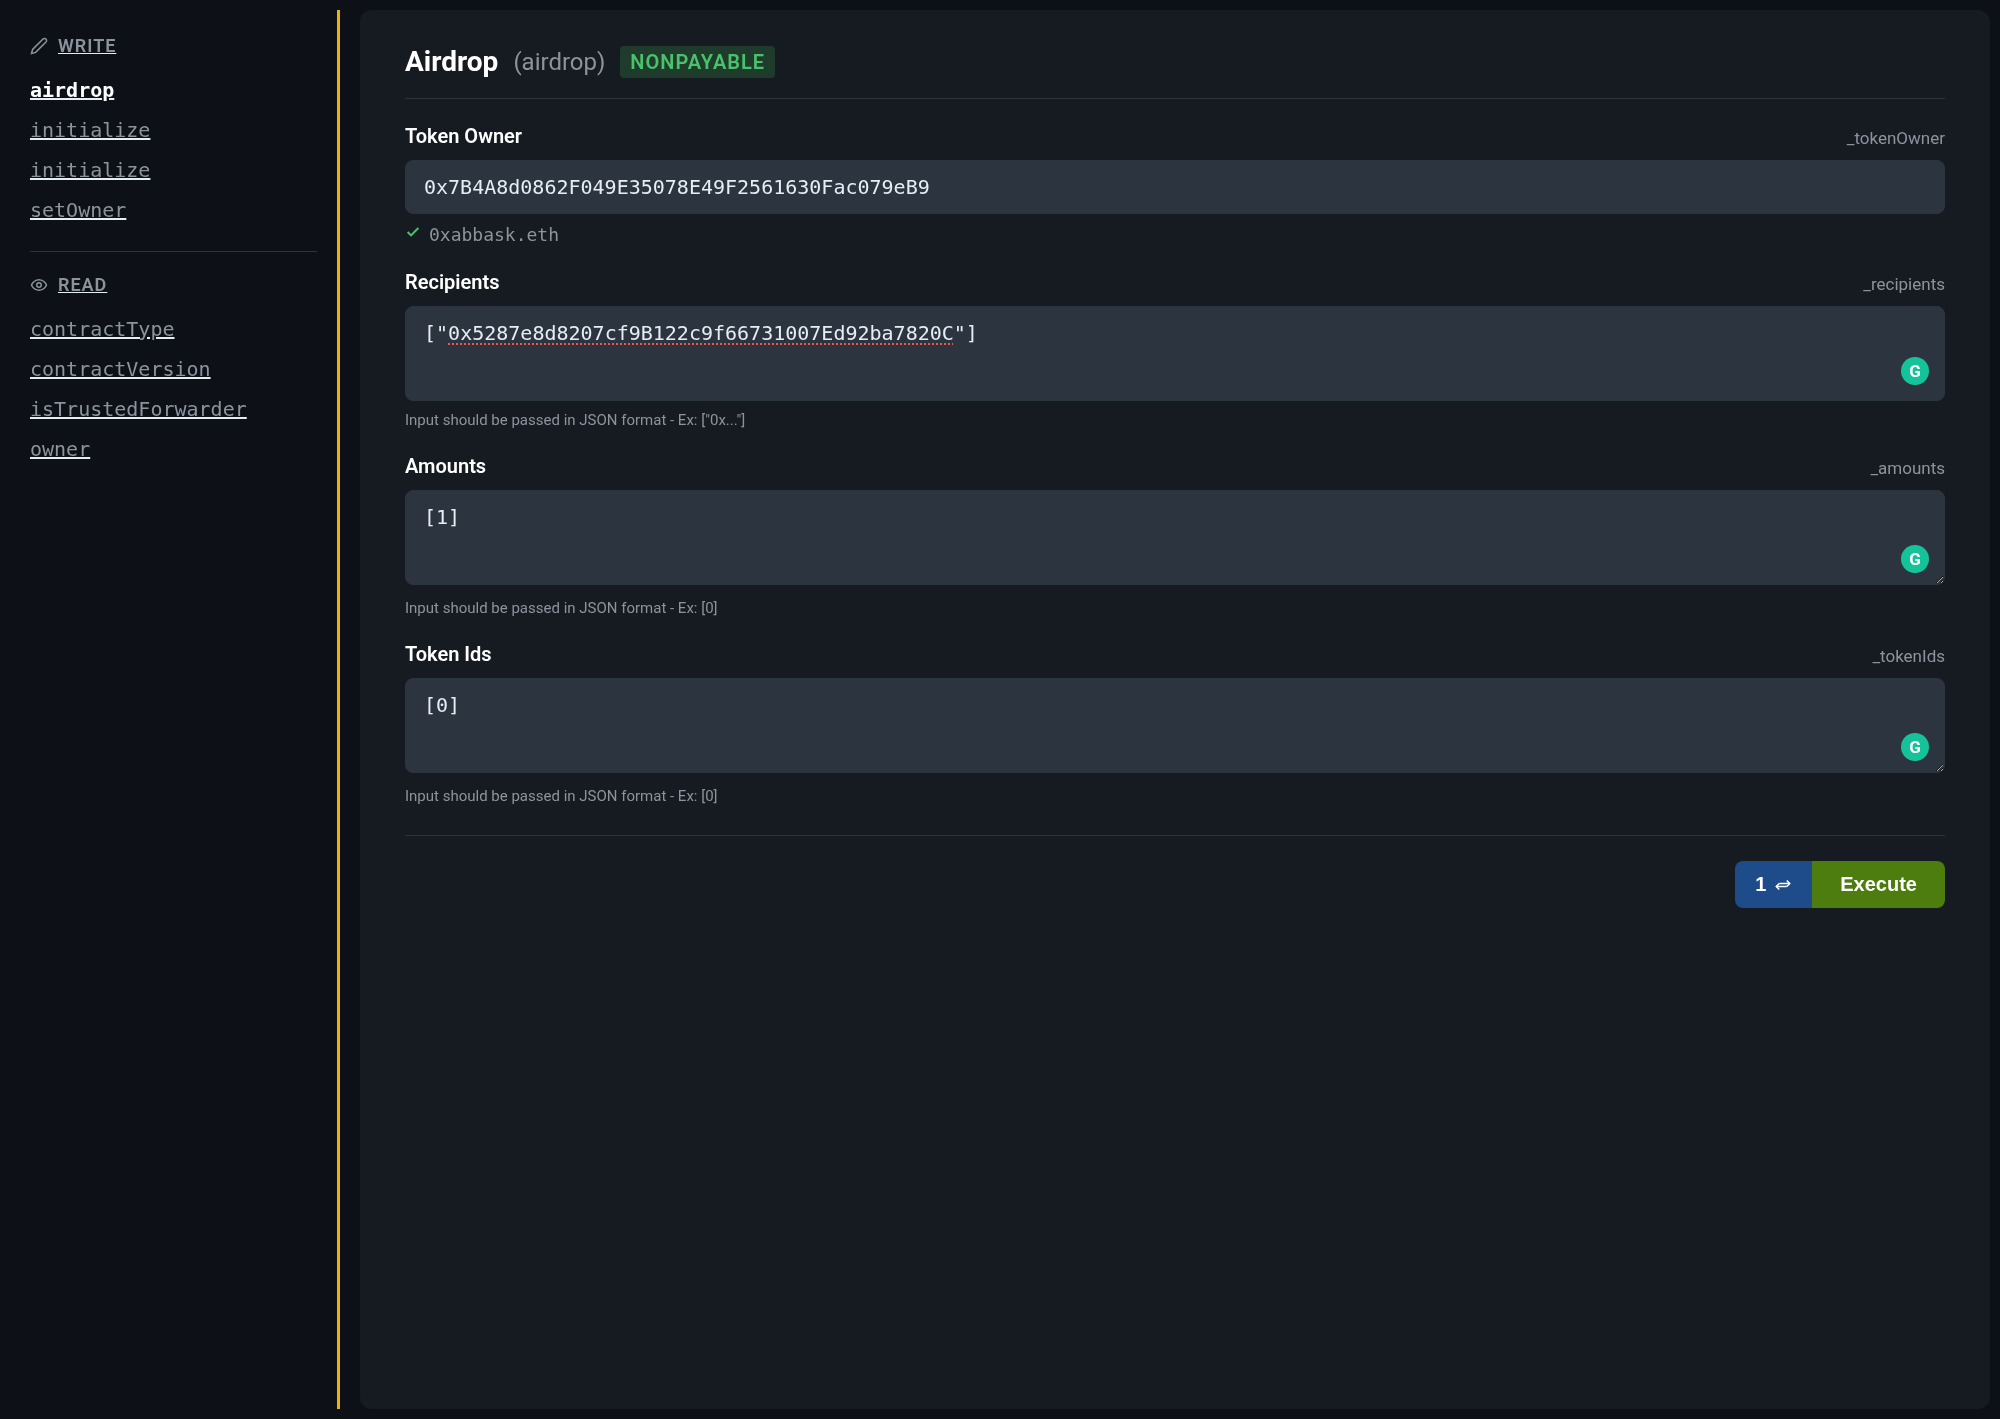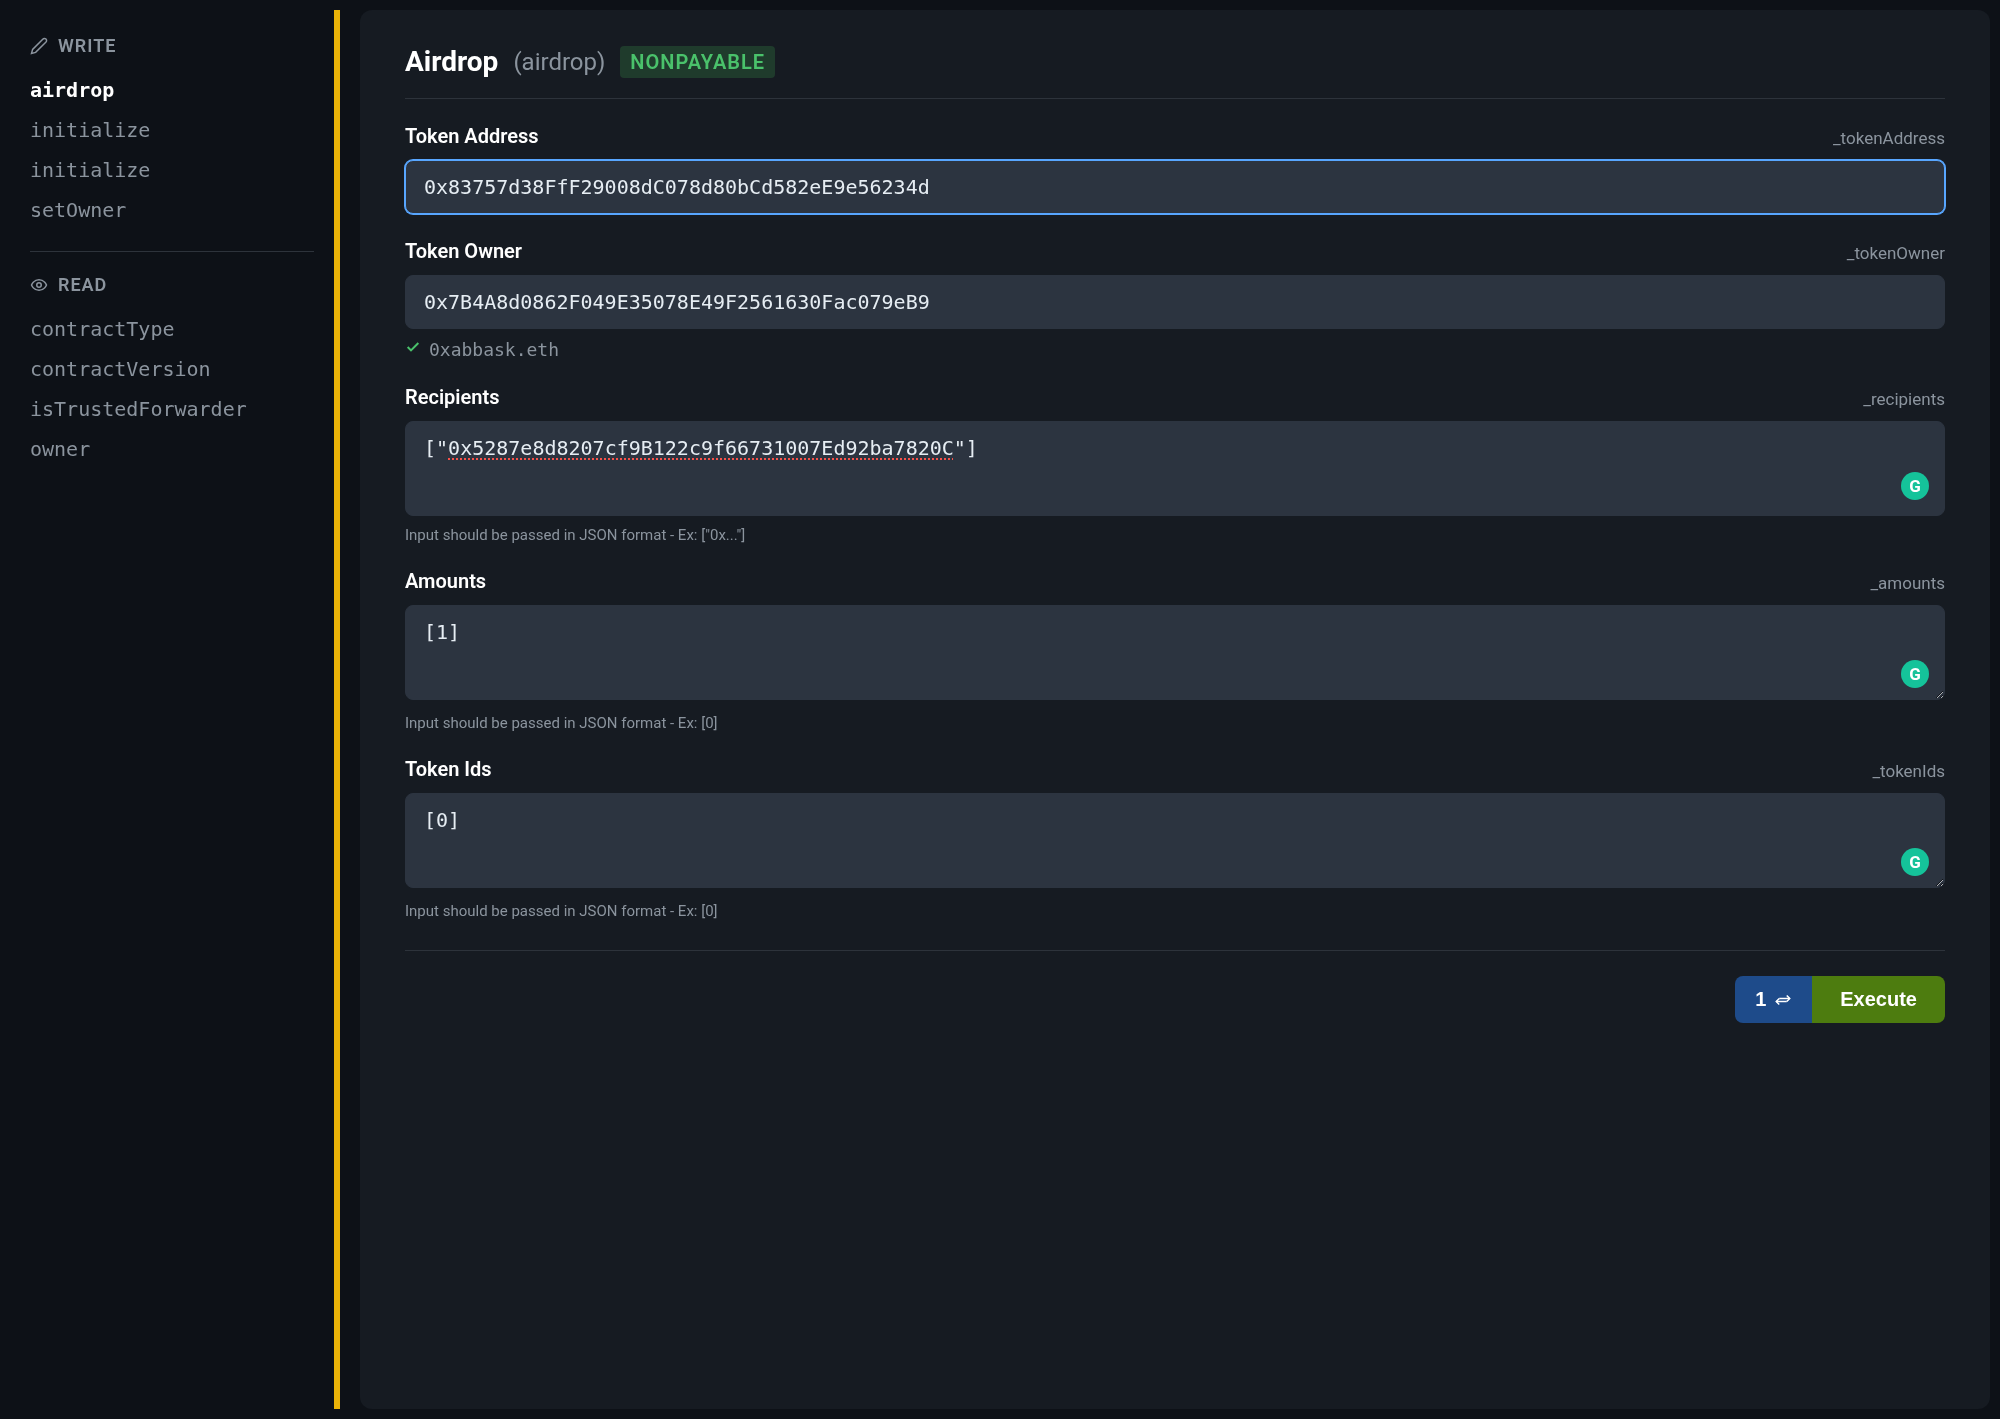--- a/index.html
+++ b/index.html
@@ -12,22 +12,23 @@
       color: #e6edf3;
       font-family: -apple-system, BlinkMacSystemFont, 'Segoe UI', Roboto, sans-serif;
       min-height: 100vh;
       padding: 10px;
       display: flex;
       gap: 20px;
     }
     .sidebar {
       width: 330px;
       padding: 25px 20px;
-      border-right: 6px solid #eab308;
+      border-right: 3px solid #eab308;
       flex-shrink: 0;
+      text-decoration: underline;
     }
     .section-header {
       display: flex;
       align-items: center;
       gap: 10px;
       color: #8b949e;
       font-size: 18px;
       font-weight: 600;
       letter-spacing: 1px;
       margin-bottom: 18px;
@@ -257,27 +258,20 @@
   </div>
 </aside>
 
 <main class="main-panel">
   <div class="header-row">
     <span class="header-title">Airdrop</span>
     <span class="header-sub">(airdrop)</span>
     <span class="badge">NONPAYABLE</span>
   </div>
 
-  <div class="field">
-    <div class="field-label-row">
-      <div class="field-label">Token Address</div>
-      <div class="field-param">_tokenAddress</div>
-    </div>
-    <input type="text" class="input-text focused" value="0x83757d38FfF29008dC078d80bCd582eE9e56234d" style="">
-  </div>
 
   <div class="field">
     <div class="field-label-row">
       <div class="field-label">Token Owner</div>
       <div class="field-param">_tokenOwner</div>
     </div>
     <input type="text" class="input-text" value="0x7B4A8d0862F049E35078E49F2561630Fac079eB9" style="">
     <div class="validation-row">
       <svg viewBox="0 0 24 24" fill="none" stroke="currentColor" stroke-width="3">
           <polyline points="20 6 9 17 4 12"></polyline>

